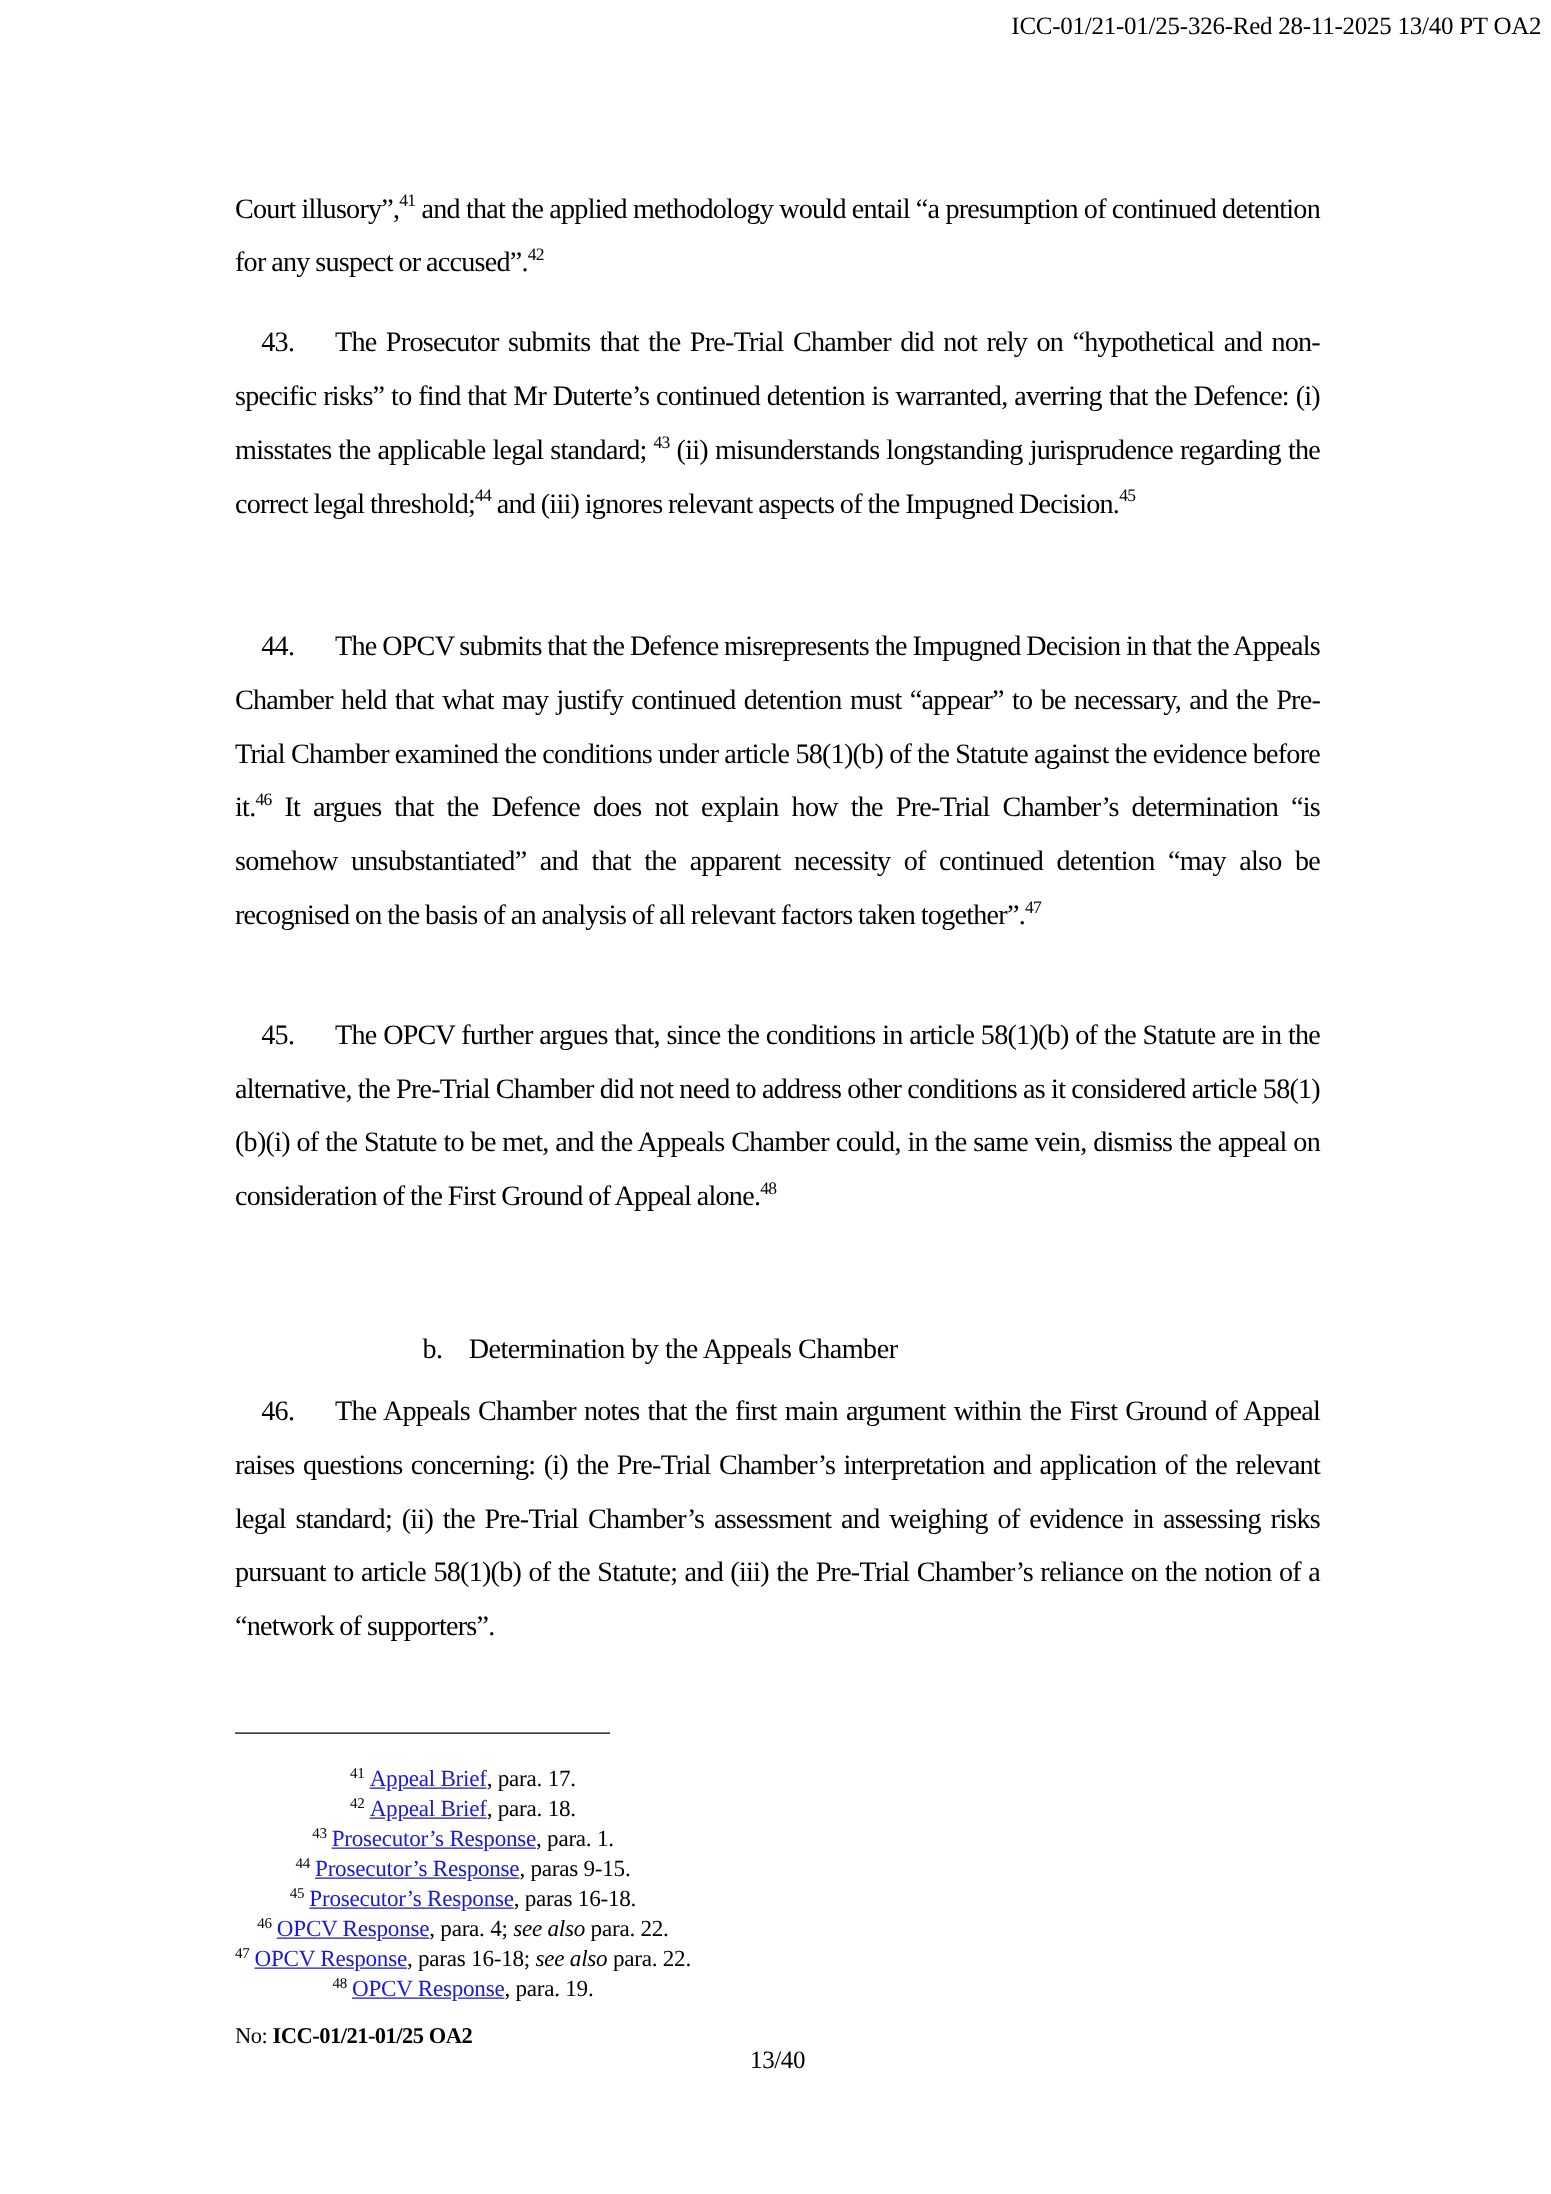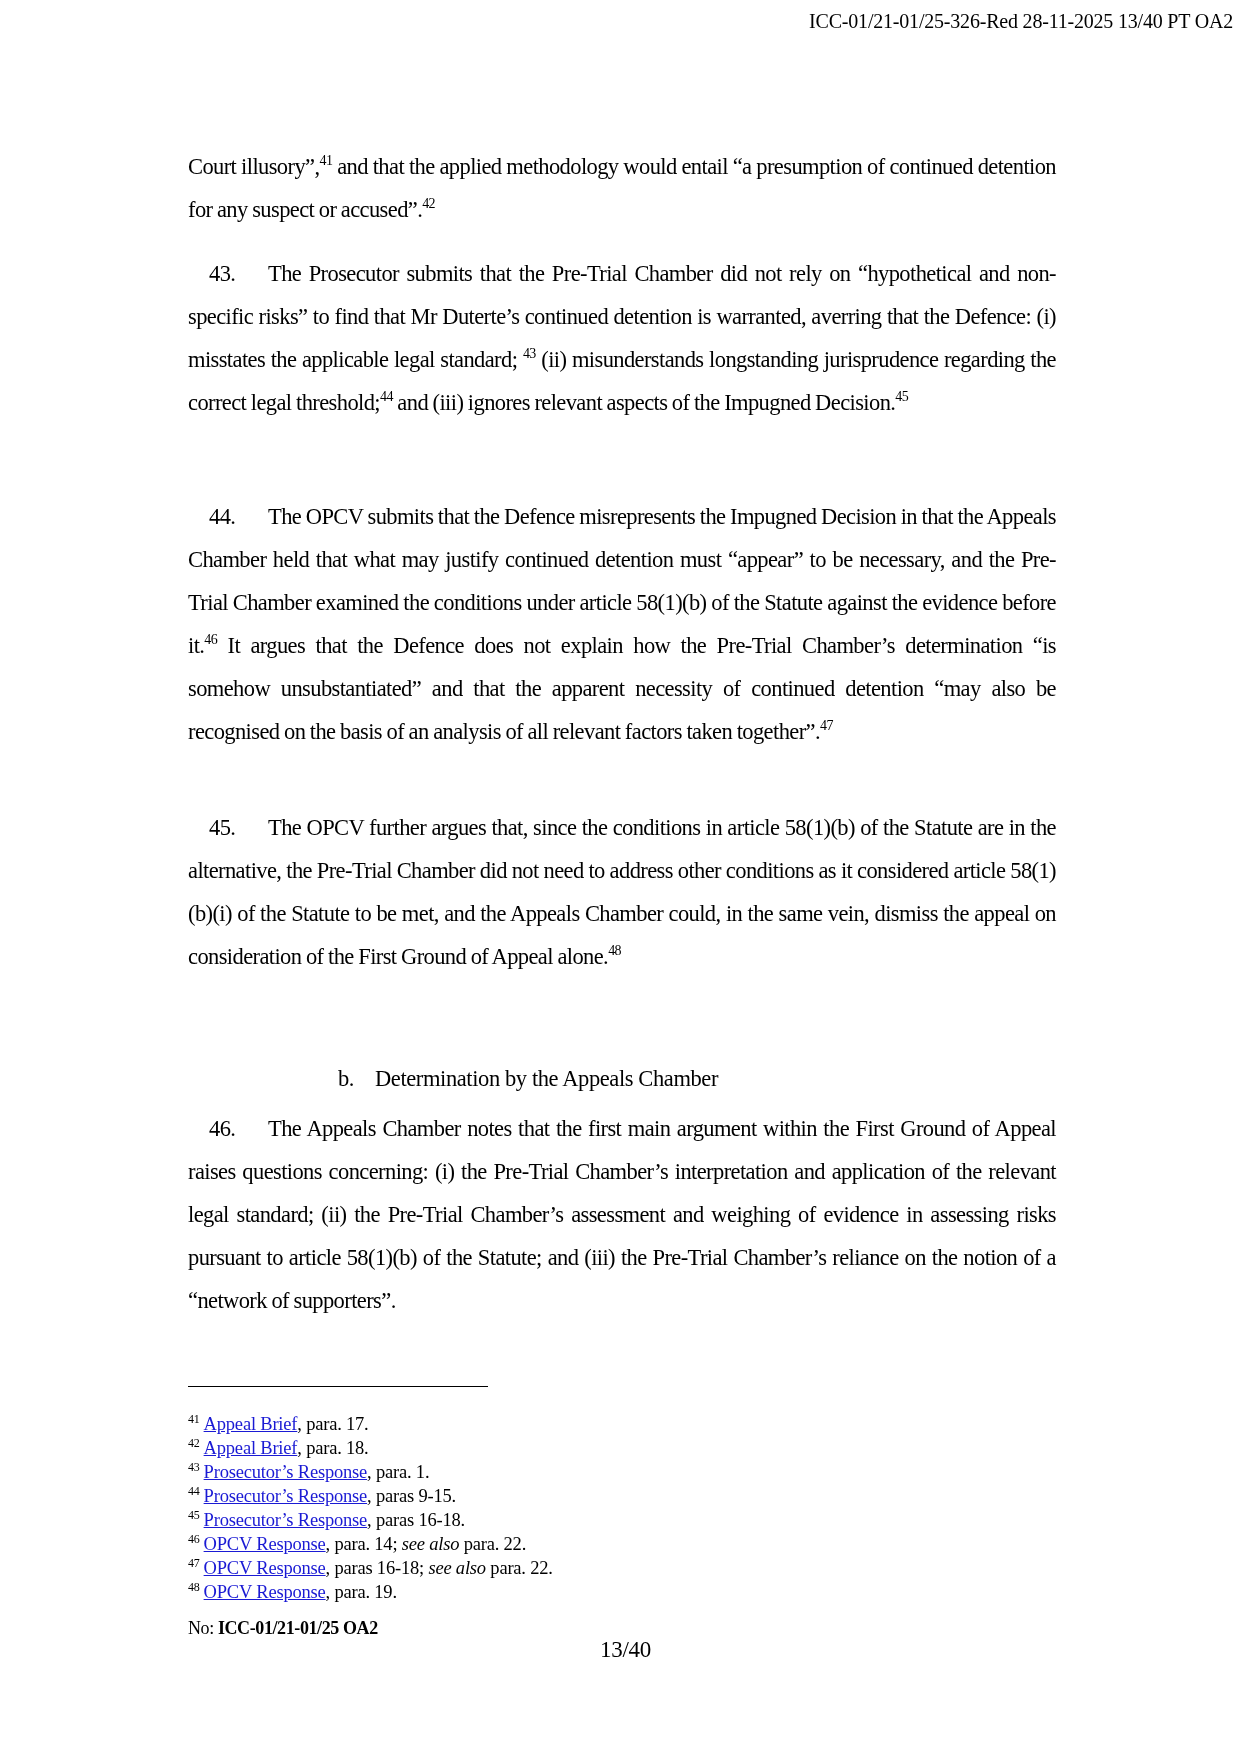--- a/index.html
+++ b/index.html
@@ -48,38 +48,38 @@
       border-top: 1.5px solid #000;
     }
     .footnotes {
       position: absolute;
       left: 188px;
       top: 1412px;
       font-size: 18.5px;
       line-height: 24px;
       letter-spacing: -0.2px;
     }
-    .fn { white-space: nowrap; }
+    .fn { white-space: nowrap; text-align: center; }
     .fn sup { font-size: 12px; vertical-align: 7px; margin-right: 4px; }
     .fn a { color: #1a1ad4; text-decoration: underline; }
     .fn em { font-style: italic; }
     .footer {
       position: absolute;
       top: 1618px;
       left: 188px;
       font-size: 18px;
       letter-spacing: -0.4px;
       white-space: nowrap;
     }
     .footer .case { font-weight: bold; }
     .page-num {
       position: absolute;
       top: 1637px;
       left: 600px;
-      font-size: 23px;
+      font-size: 20px;
       letter-spacing: -0.3px;
     }
   </style>
 </head>
 <body>
 
 <div class="header-stamp">ICC-01/21-01/25-326-Red 28-11-2025 13/40 PT  OA2</div>
 
 <div class="body-text" id="p-cont">
   <p class="para">
@@ -116,21 +116,21 @@
 </div>
 
 <div class="fn-rule"></div>
 
 <div class="footnotes">
   <div class="fn"><sup>41</sup><a>Appeal Brief</a><span>, para. 17.</span></div>
   <div class="fn"><sup>42</sup><a>Appeal Brief</a><span>, para. 18.</span></div>
   <div class="fn"><sup>43</sup><a>Prosecutor’s Response</a><span>, para. 1.</span></div>
   <div class="fn"><sup>44</sup><a>Prosecutor’s Response</a><span>, paras 9-15.</span></div>
   <div class="fn"><sup>45</sup><a>Prosecutor’s Response</a><span>, paras 16-18.</span></div>
-  <div class="fn"><sup>46</sup><a>OPCV Response</a><span>, para. 14; </span><em>see also</em><span> para. 22.</span></div>
+  <div class="fn"><sup>46</sup><a>OPCV Response</a><span>, para. 4; </span><em>see also</em><span> para. 22.</span></div>
   <div class="fn"><sup>47</sup><a>OPCV Response</a><span>, paras 16-18; </span><em>see also</em><span> para. 22.</span></div>
   <div class="fn"><sup>48</sup><a>OPCV Response</a><span>, para. 19.</span></div>
 </div>
 
 <div class="footer">
   <span>No: </span><span class="case">ICC-01/21-01/25 OA2</span>
 </div>
 <div class="page-num">13/40</div>
 
 </body></html>

